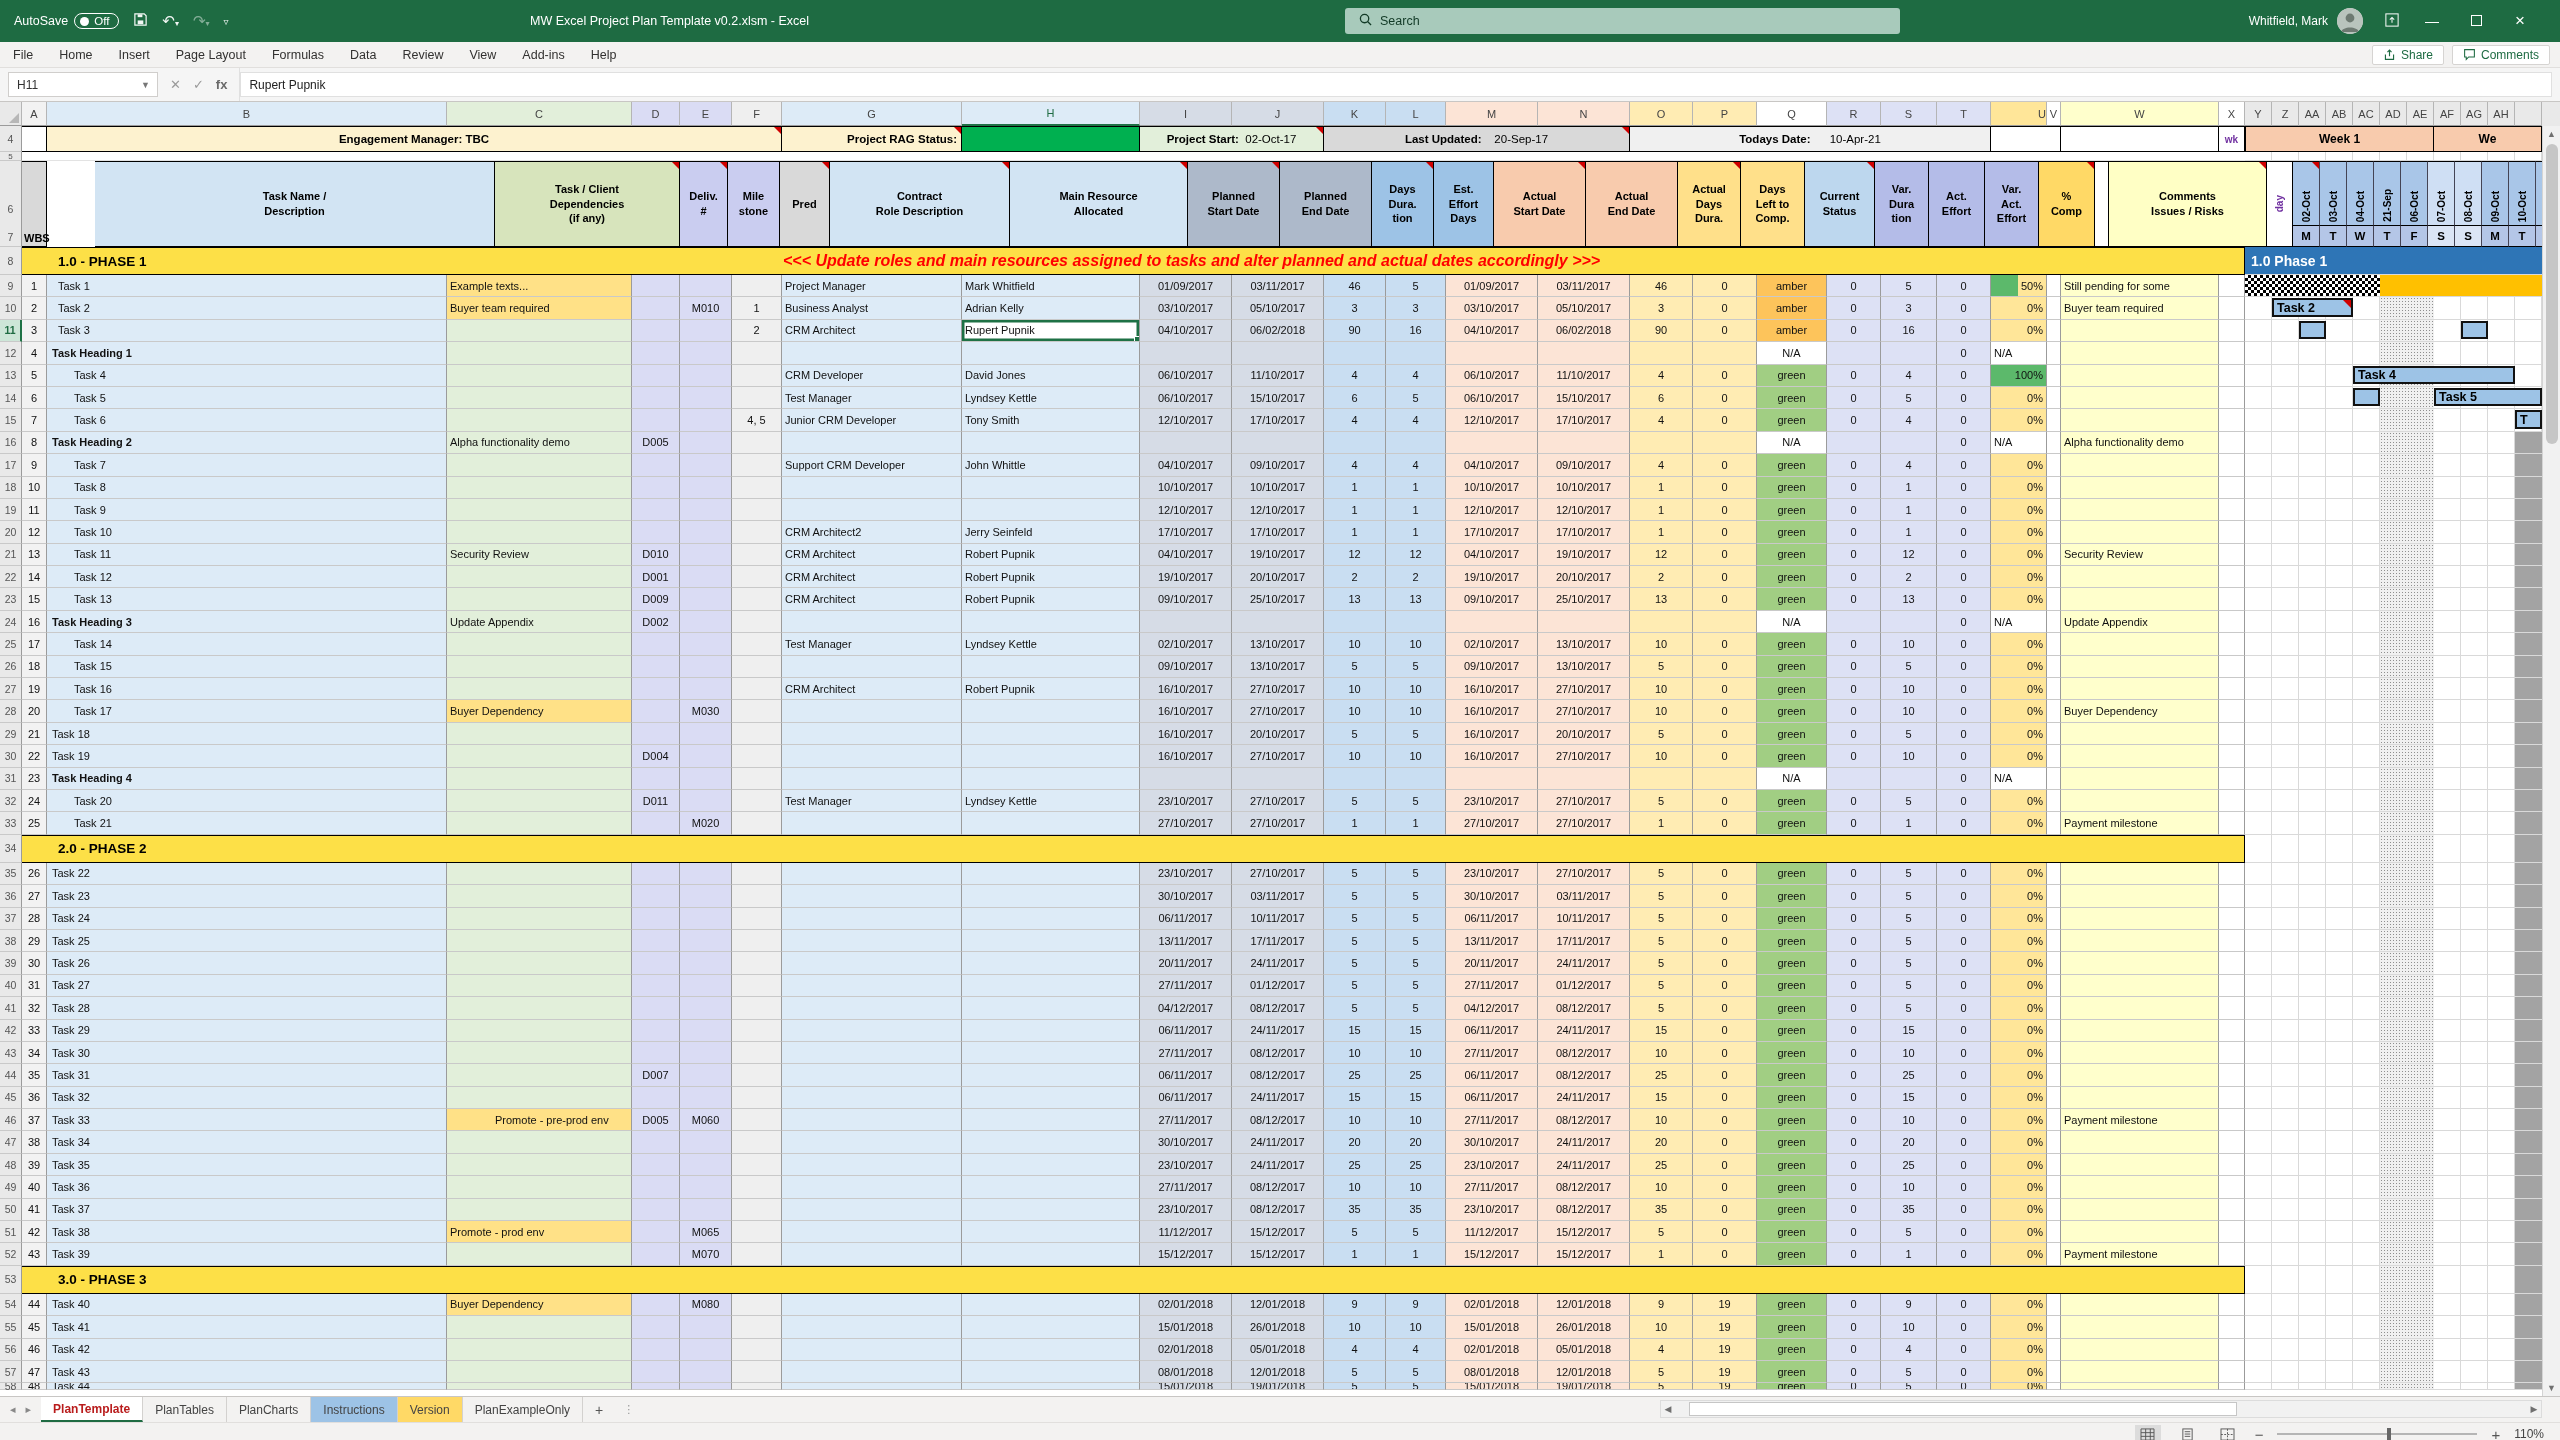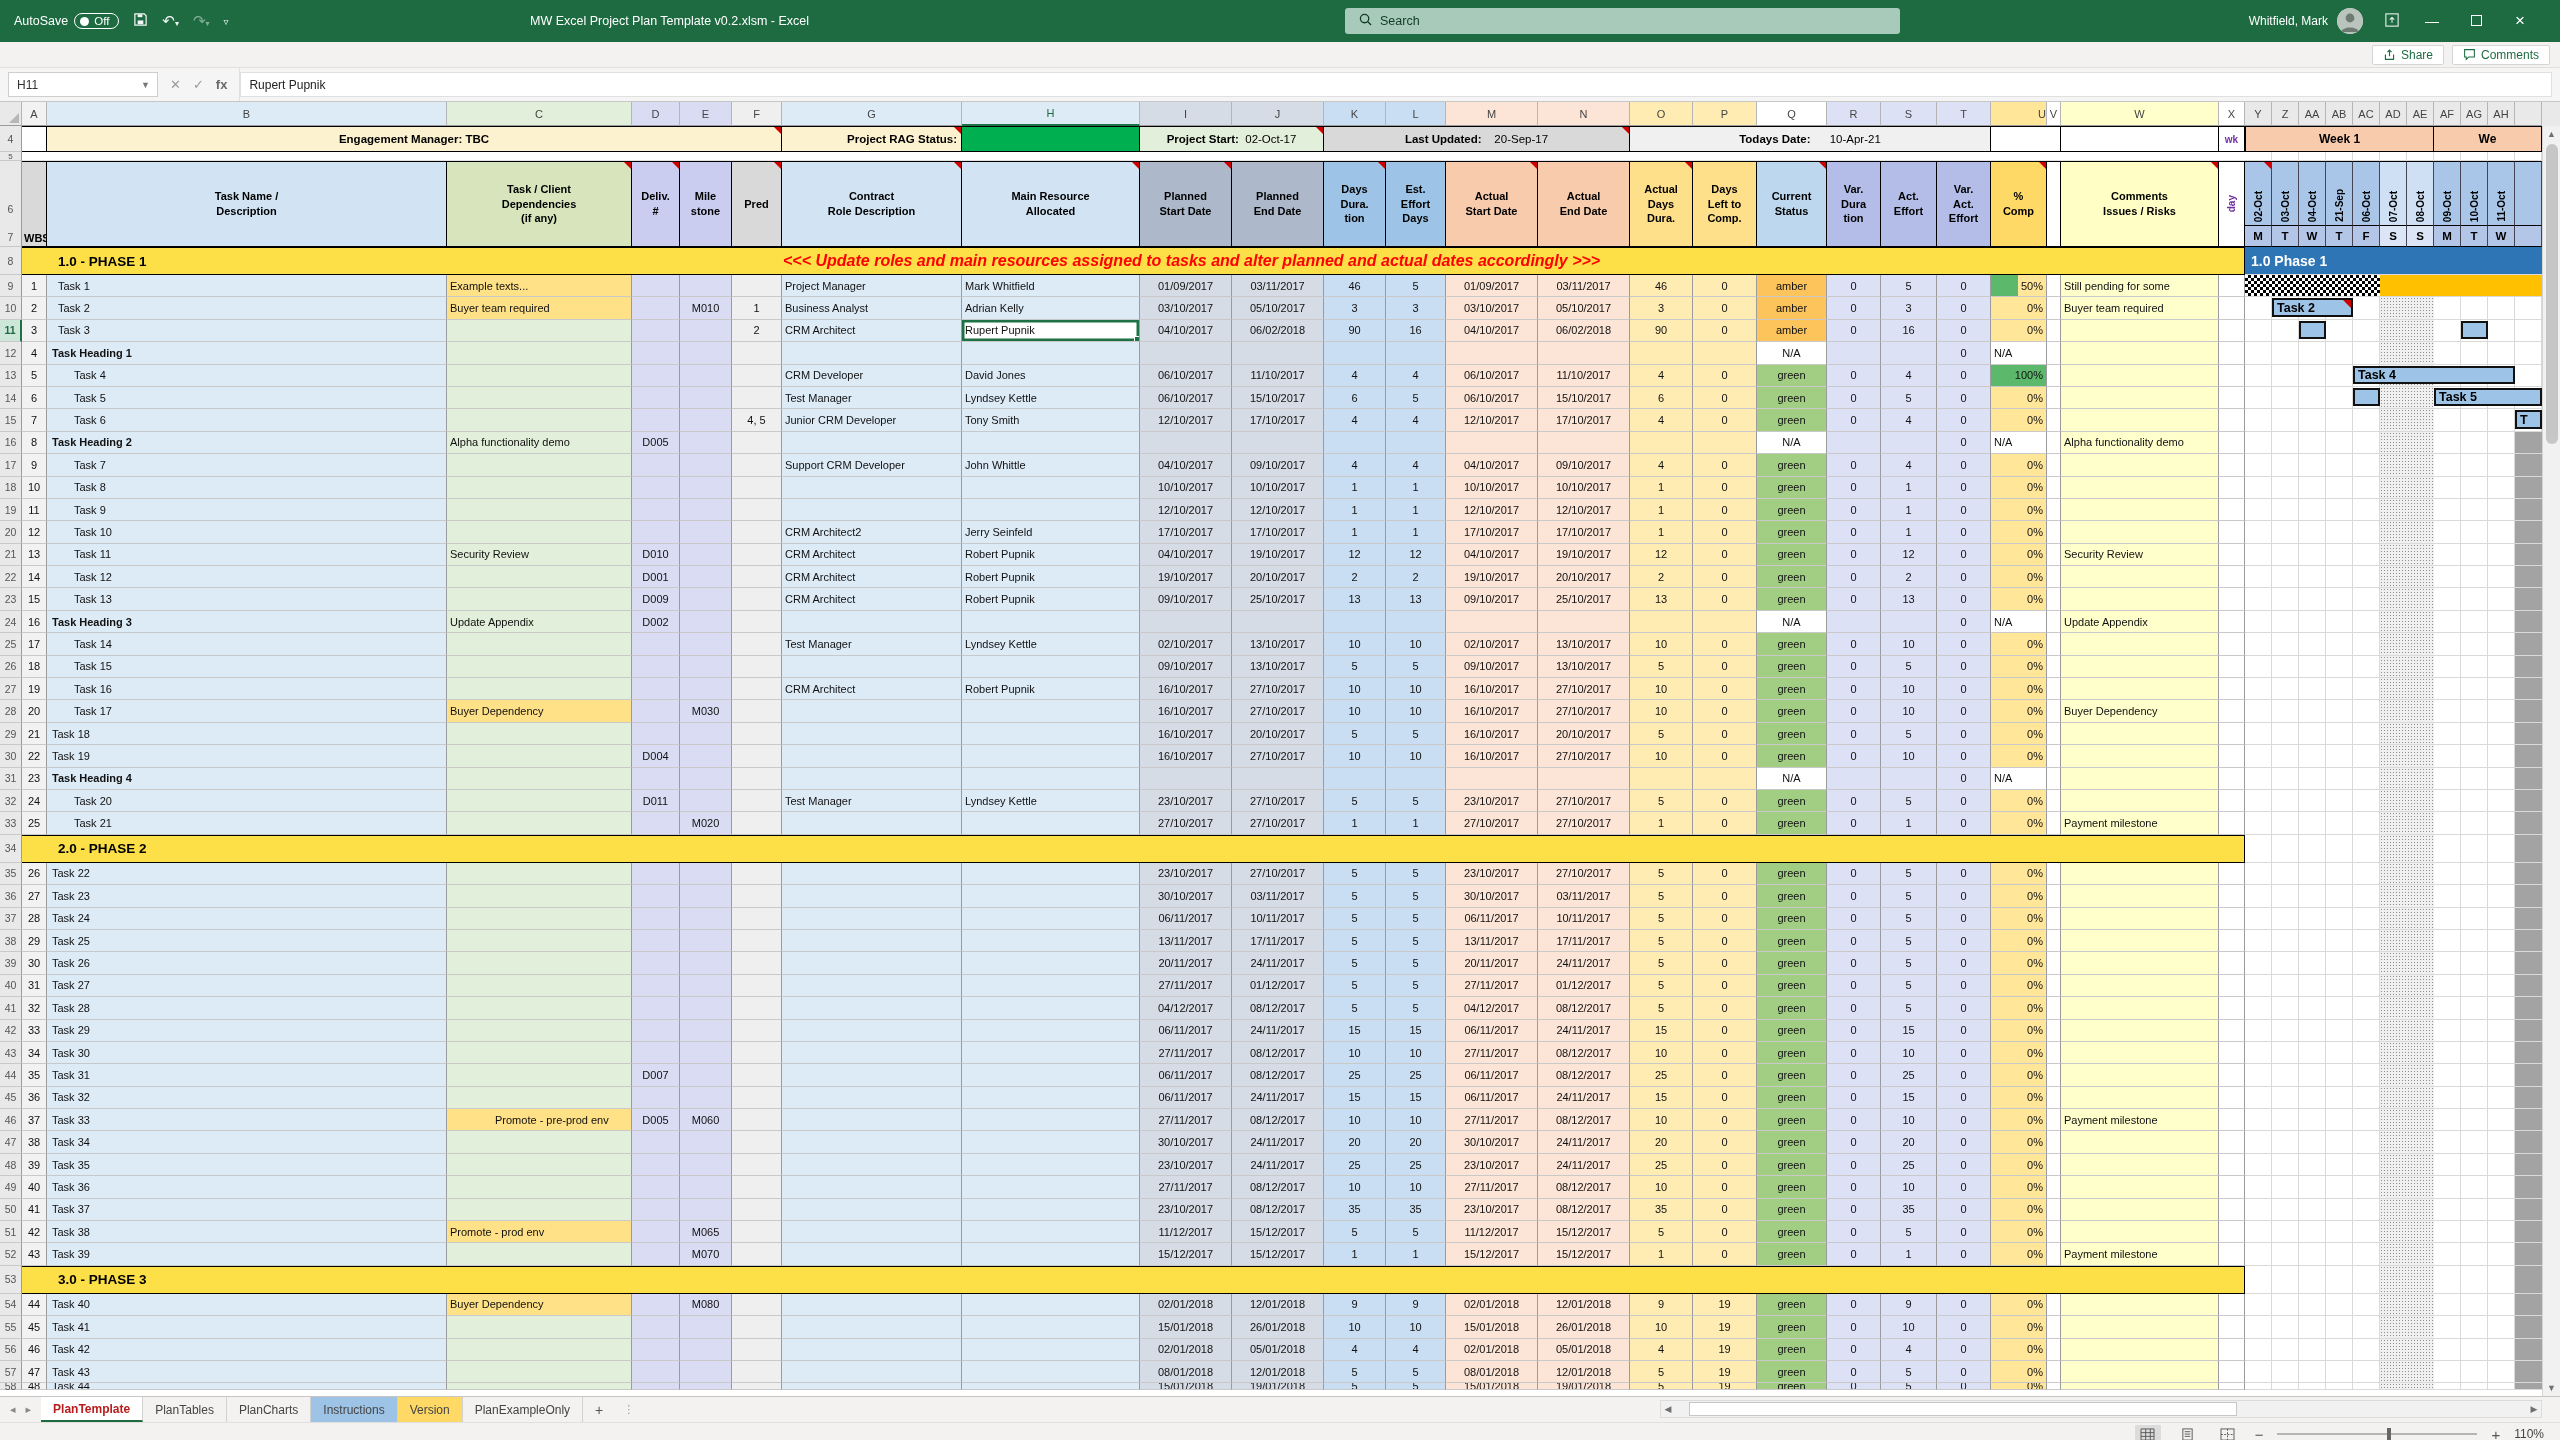--- a/index.html
+++ b/index.html
@@ -177,20 +177,32 @@
           <rect x="1" y="1" width="14" height="14" fill="none" stroke="#fff" stroke-width="1.2"></rect>
           <path d="M8 11V5M5.5 7.5 8 5l2.5 2.5" stroke="#fff" stroke-width="1.2" fill="none"></path>
         </svg></span>
     <span class="winbtn">—</span>
     <span class="winbtn"><span class="restore"></span></span>
     <span class="winbtn" style="font-size:17px;">×</span>
   </div>
 </div>
 
 <div class="menubar">
+  <div id="menu-items" style="display:flex;height:100%;">
+      <div class="menu-item">File</div>
+      <div class="menu-item">Home</div>
+      <div class="menu-item">Insert</div>
+      <div class="menu-item">Page Layout</div>
+      <div class="menu-item">Formulas</div>
+      <div class="menu-item">Data</div>
+      <div class="menu-item">Review</div>
+      <div class="menu-item">View</div>
+      <div class="menu-item">Add-ins</div>
+      <div class="menu-item">Help</div>
+    </div>
   <div class="mb-right">
     <span class="mbtn">
       <svg width="13" height="13" viewBox="0 0 16 16">
           <path d="M8 10V3M5.5 5 8 2.5 10.5 5" stroke="#1e6b42" stroke-width="1.4" fill="none"></path>
           <path d="M3 8v6h10V8" stroke="#1e6b42" stroke-width="1.4" fill="none"></path>
         </svg>
       <span>Share</span>
     </span>
     <span class="mbtn">
       <svg width="13" height="13" viewBox="0 0 16 16">
@@ -286,21 +298,21 @@
         <div class="gut" style="font-size: 8px;">5</div>
         <div style="width: 2223px; background: rgb(255, 255, 255); border-bottom: 1px solid rgb(227, 227, 227);"></div>
         <div class="gstrip" style="height: 100%;"></div>
       </div>
       <div class="r67">
         <div class="g67">
           <span style="top:42px;">6</span>
           <span style="bottom:3px;">7</span>
         </div>
         <div class="h c-wbs" style="background: rgb(217, 217, 217); align-items: flex-end; justify-content: flex-start; padding-left: 2px;">WBS</div>
-        <div class="h c-task" style="background: rgb(210, 228, 243);">Task Name /
+        <div class="h c-task" style="background: rgb(210, 228, 243); margin-left: 48px;">Task Name /
 Description</div>
         <div class="h c-dep" style="background: rgb(215, 228, 188);">Task / Client
 Dependencies
 (if any)<span class="tri"></span></div>
         <div class="h c-dv" style="background: rgb(202, 205, 240);">Deliv.
 #<span class="tri"></span></div>
         <div class="h c-ms" style="background: rgb(202, 205, 240);">Mile
 stone</div>
         <div class="h c-pred" style="background: rgb(217, 217, 217);">Pred<span class="tri"></span></div>
         <div class="h c-role" style="background: rgb(210, 228, 243);">Contract

